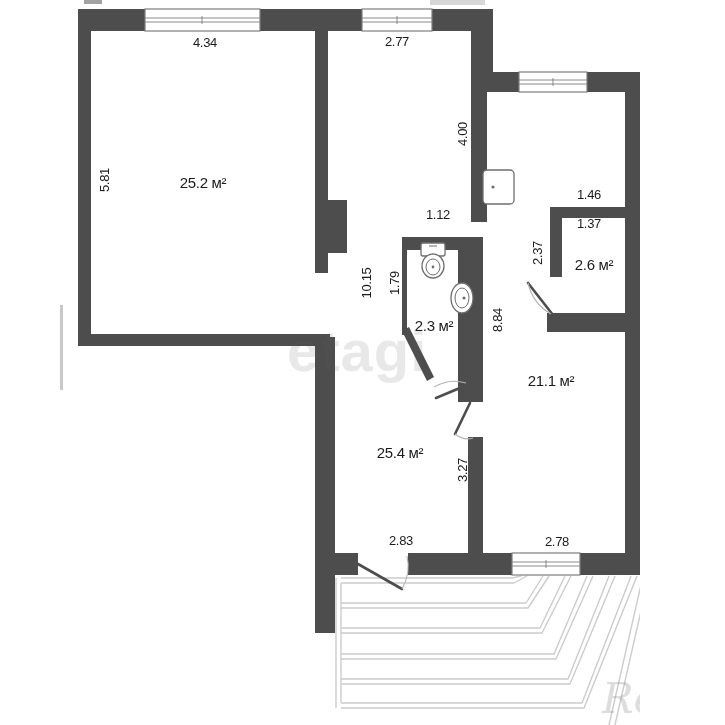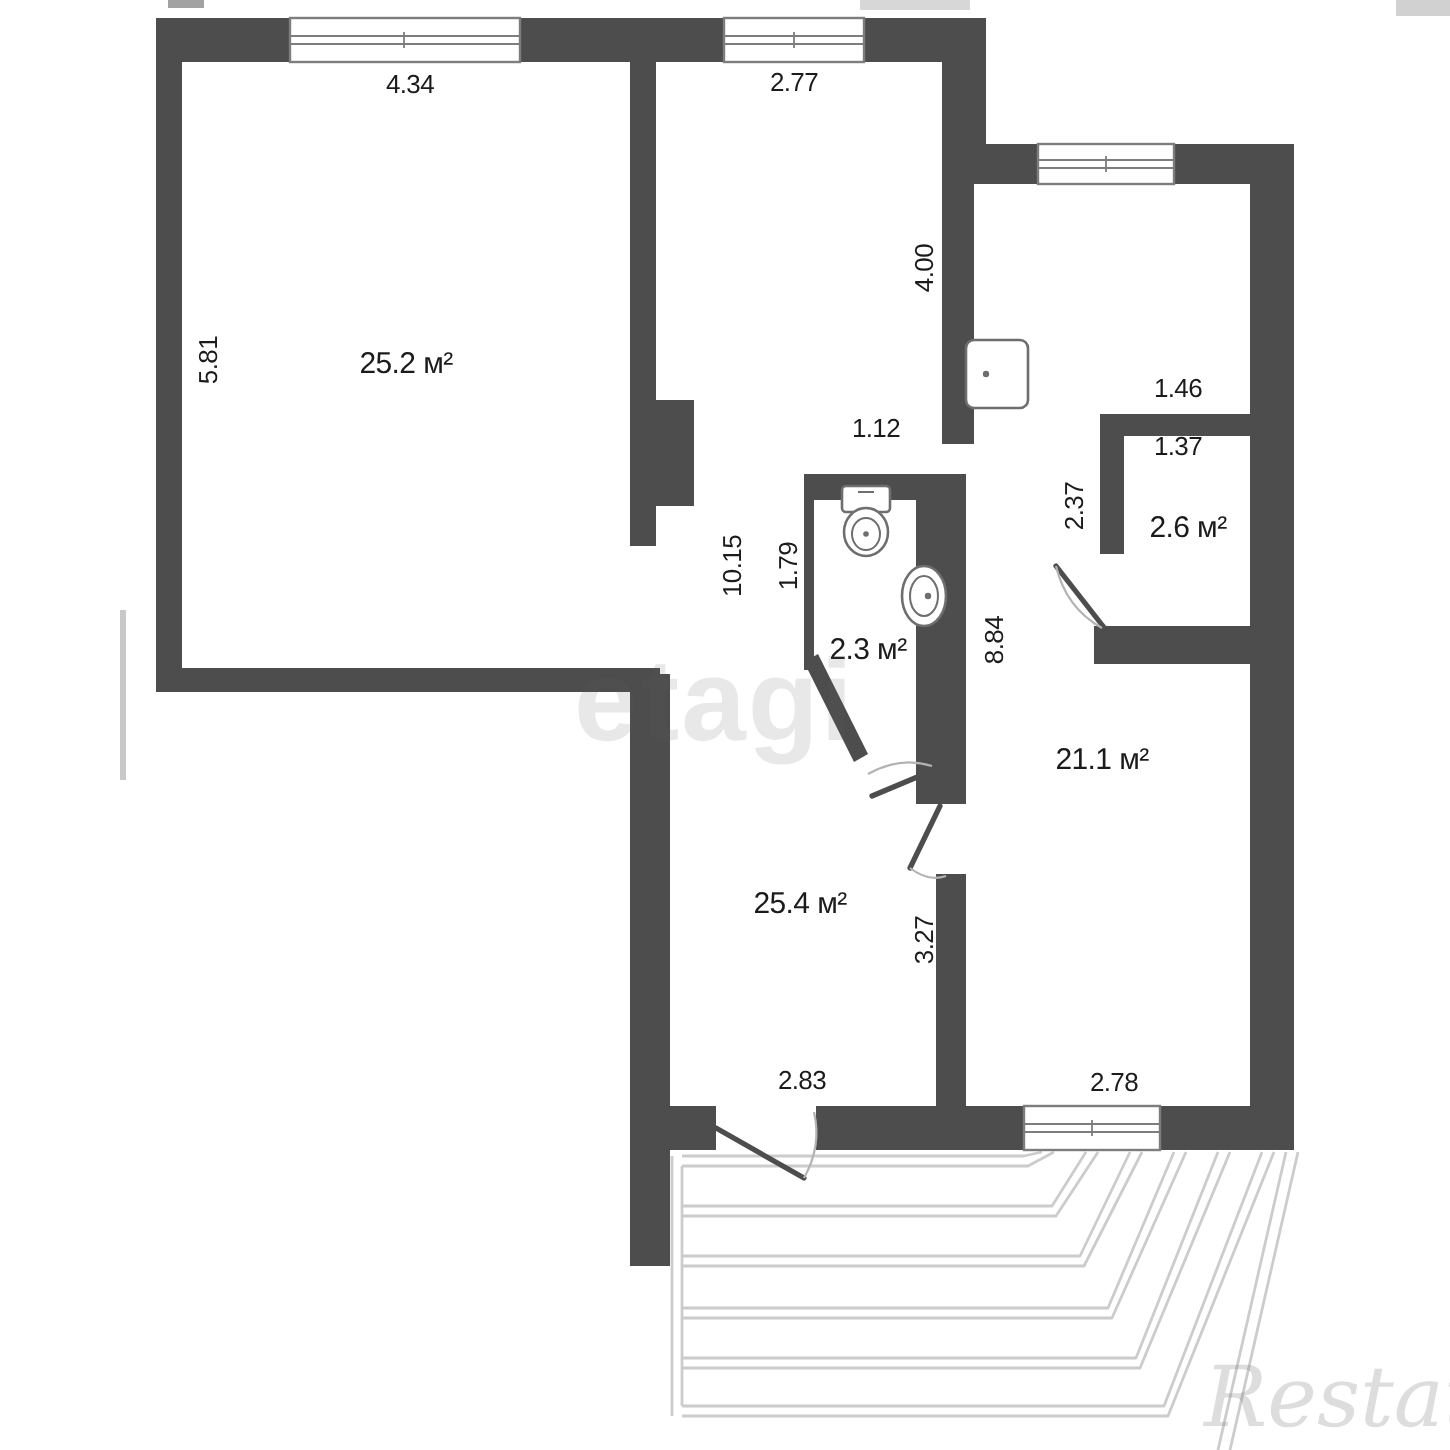--- a/index.html
+++ b/index.html
@@ -1,16 +1,16 @@
 <!DOCTYPE html>
 <html><head>
 <meta charset="utf-8">
 <style>
   html,body{margin:0;padding:0;background:#fff;}
-  #stage{position:relative;width:725px;height:725px;background:#ffffff;overflow:hidden;
+  #stage{position:relative;width:640px;height:725px;background:#ffffff;overflow:hidden;
          font-family:"Liberation Sans",sans-serif;}
   svg{position:absolute;left:0;top:0;}
   .wall{fill:#4d4d4d;stroke:none;}
   .winrect{fill:#ffffff;stroke:#7d7d7d;stroke-width:1.2;}
   .winline{stroke:#7d7d7d;stroke-width:0.9;fill:none;}
   .fix{fill:#ffffff;stroke:#6e6e6e;stroke-width:1.3;}
   .fixthin{fill:none;stroke:#6e6e6e;stroke-width:1;}
   .leaf{stroke:#4d4d4d;stroke-width:2.6;fill:none;stroke-linecap:round;}
   .arc{stroke:#b3b3b3;stroke-width:1.1;fill:none;}
   .balc{stroke:#cccccc;stroke-width:1.4;fill:none;stroke-linejoin:round;}

